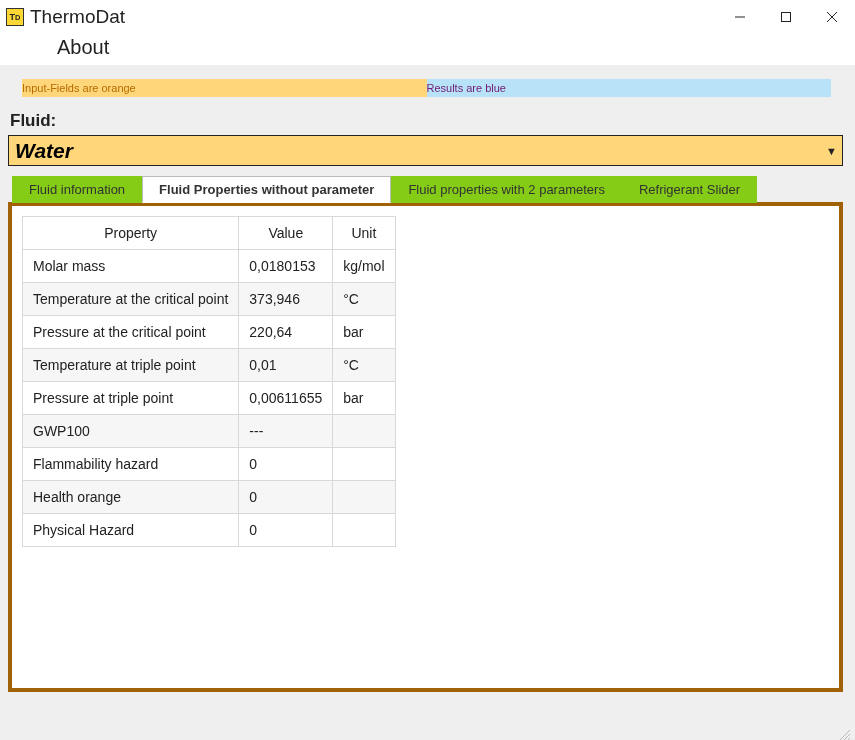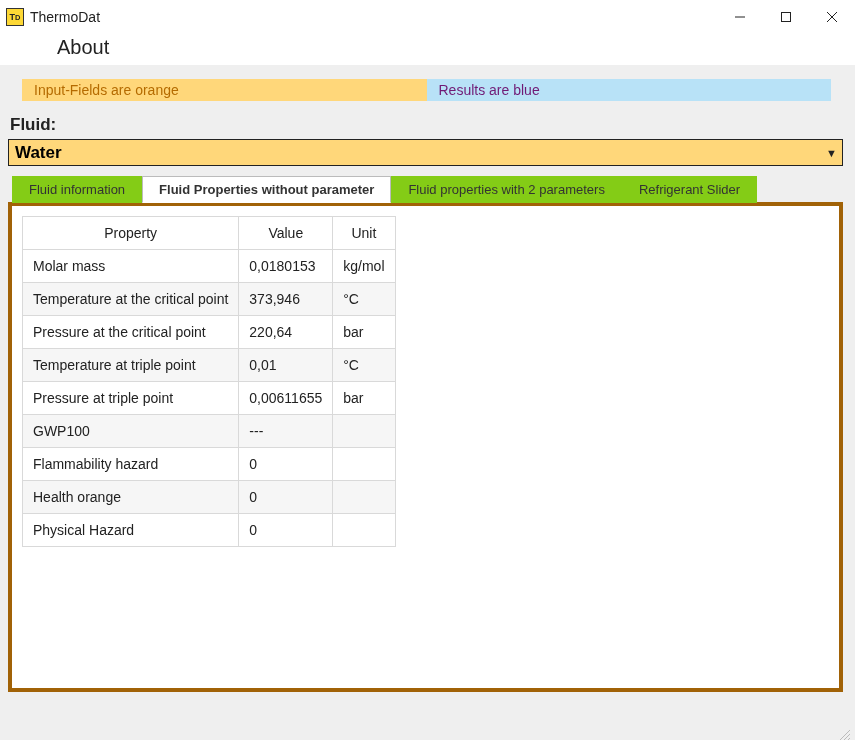--- a/index.html
+++ b/index.html
@@ -19,21 +19,21 @@
     padding: 0 0 0 6px;
   }
   .app-icon {
     width: 18px; height: 18px;
     background: #fdd835;
     border: 1px solid #333;
     margin-right: 6px;
     display: flex; align-items: center; justify-content: center;
     font-size: 9px; font-weight: bold; color: #222;
   }
-  .app-title { font-size: 14px; }
+  .app-title { font-size: 19px; }
   .win-controls { margin-left: auto; display: flex; }
   .win-btn {
     width: 46px; height: 34px;
     display: flex; align-items: center; justify-content: center;
     cursor: pointer;
   }
   .win-btn svg { stroke: #222; stroke-width: 1; fill: none; }
   .menubar {
     padding: 2px 10px 6px 10px;
     font-size: 20px;
@@ -41,34 +41,35 @@
   }
   .menubar span { cursor: pointer; }
   .content {
     background: #efefef;
     padding: 10px 12px 12px 8px;
     height: calc(100% - 34px - 26px);
     position: relative;
   }
   .legend-row { display: flex; gap: 0; margin: 4px 12px 14px 14px; }
   .legend {
-    flex: 1; padding: 3px 12px;
-    font-size: 14px;
+    flex: 1; padding: 3px 0;
+    font-size: 11px;
   }
   .legend.orange { background: #ffd77a; color: #b56b00; }
   .legend.blue   { background: #b8e2f7; color: #701a75; }
   .fluid-label { font-size: 17px; font-weight: bold; margin: 0 0 4px 2px; }
   .fluid-select {
     width: 100%;
     background: #ffd77a;
     border: 1px solid #222;
-    font-size: 17px; font-weight: bold;
+    font-size: 21px; font-weight: bold;
     padding: 3px 6px;
     appearance: none;
     position: relative;
+    font-style: italic;
   }
   .select-wrap { position: relative; margin-bottom: 10px; }
   .select-arrow {
     position: absolute; right: 6px; top: 50%; transform: translateY(-50%);
     pointer-events: none;
     font-size: 11px;
   }
   .tabs {
     display: flex;
     margin-left: 4px;

